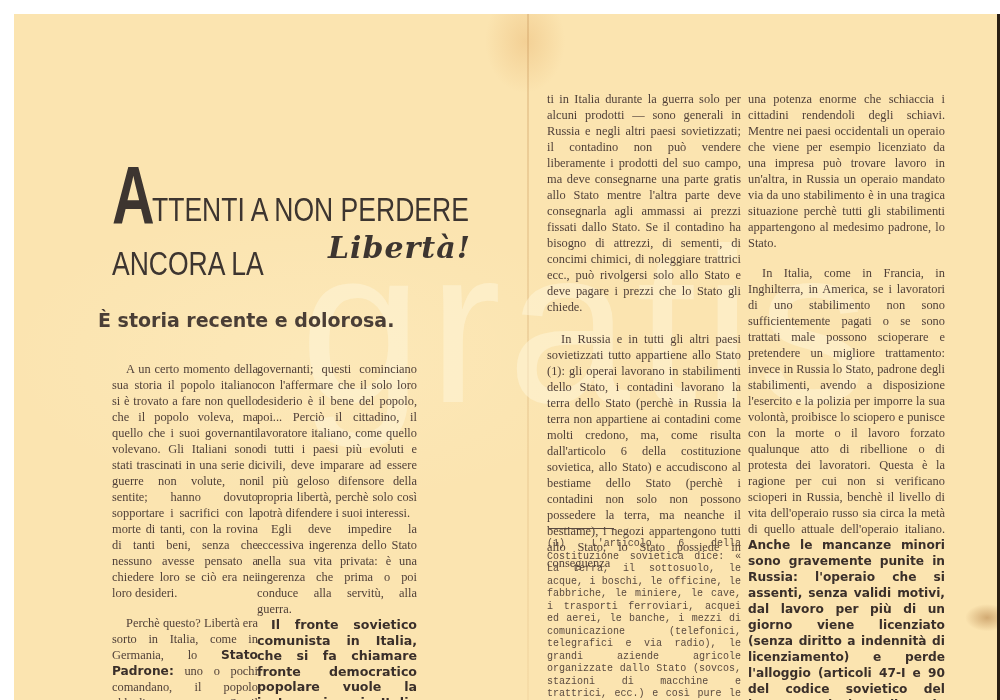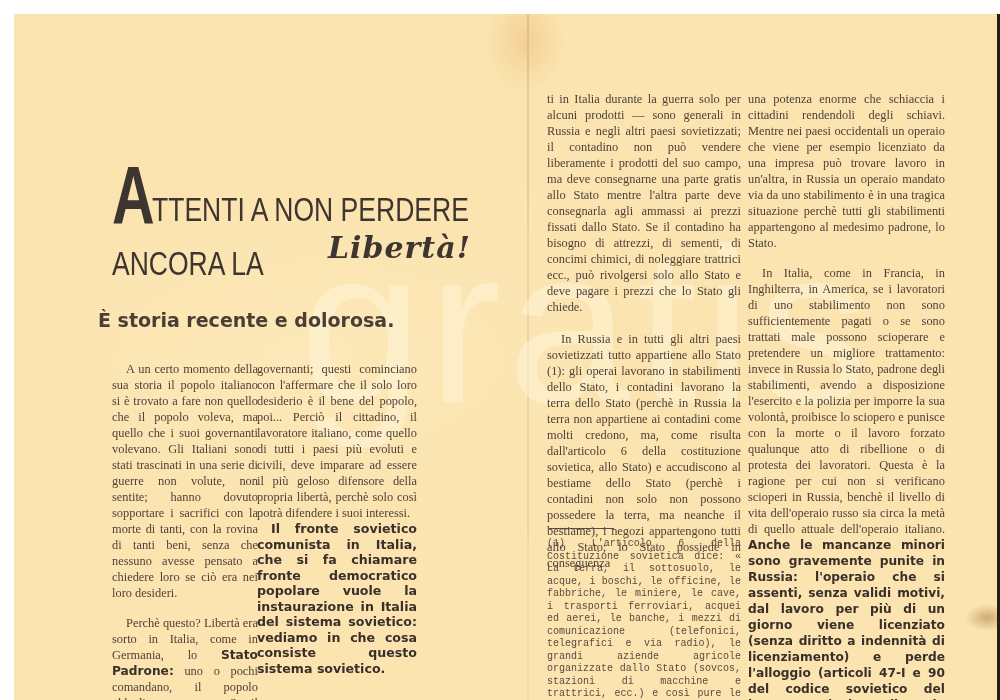--- a/index.html
+++ b/index.html
@@ -100,20 +100,21 @@
 <div class="subhead">È storia recente e dolorosa.</div>
 
 <div class="col c1">
   <p class="ind">A un certo momento della sua storia il popolo italiano si è trovato a fare non quello che il popolo voleva, ma quello che i suoi governanti volevano. Gli Italiani sono stati trascinati in una serie di guerre non volute, non sentite; hanno dovuto sopportare i sacrifici con la morte di tanti, con la rovina di tanti beni, senza che nessuno avesse pensato a chiedere loro se ciò era nei loro desideri.</p>
   <p class="ind gap"><span>Perchè questo? Libertà era sorto in Italia, come in Germania, lo</span> <span class="b">Stato Padrone:</span> <span>uno o pochi comandano, il popolo obbedisce e... paga. Se il popolo avesse potuto far sentire la sua voce, molte cose si sarebbero svolte diversamente!</span></p>
 
 </div>
 
 <div class="col c2">
   <p>governanti; questi cominciano con l'affermare che il solo loro desiderio è il bene del popolo, poi... Perciò il cittadino, il lavoratore italiano, come quello di tutti i paesi più evoluti e civili, deve imparare ad essere il più geloso difensore della propria libertà, perchè solo così potrà difendere i suoi interessi.</p>
+  <p class="ind">Egli deve impedire la eccessiva ingerenza dello Stato nella sua vita privata: è una ingerenza che prima o poi conduce alla servitù, alla guerra.</p>
   <p class="ind b" style="line-height:15.5px;font-size:12.6px;">Il fronte sovietico comunista in Italia, che si fa chiamare fronte democratico popolare vuole la instaurazione in Italia del sistema sovietico: vediamo in che cosa consiste questo sistema sovietico.</p>
 
 </div>
 
 <div class="col c3">
   <p>ti in Italia durante la guerra solo per alcuni prodotti — sono generali in Russia e negli altri paesi sovietizzati; il contadino non può vendere liberamente i prodotti del suo campo, ma deve consegnarne una parte gratis allo Stato mentre l'altra parte deve consegnarla agli ammassi ai prezzi fissati dallo Stato. Se il contadino ha bisogno di attrezzi, di sementi, di concimi chimici, di noleggiare trattrici ecc., può rivolgersi solo allo Stato e deve pagare i prezzi che lo Stato gli chiede.</p>
   <p class="ind gap" style="margin-top:16px;">In Russia e in tutti gli altri paesi sovietizzati tutto appartiene allo Stato (1): gli operai lavorano in stabilimenti dello Stato, i contadini lavorano la terra dello Stato (perchè in Russia la terra non appartiene ai contadini come molti credono, ma, come risulta dall'articolo 6 della costituzione sovietica, allo Stato) e accudiscono al bestiame dello Stato (perchè i contadini non solo non possono possedere la terra, ma neanche il bestiame), i negozi appartengono tutti allo Stato; lo Stato possiede in conseguenza</p>
 </div>
 <div class="footnote-rule"></div>
 <div class="footnote">(1) L'articolo 6 della Costituzione sovietica dice: « La terra, il sottosuolo, le acque, i boschi, le officine, le fabbriche, le miniere, le cave, i trasporti ferroviari, acquei ed aerei, le banche, i mezzi di comunicazione (telefonici, telegrafici e via radio), le grandi aziende agricole organizzate dallo Stato (sovcos, stazioni di macchine e trattrici, ecc.) e così pure le aziende municipali e il complesso fondamentale del patrimonio edilizio nelle città e nelle località industriali sono proprietà dello Stato.</div>

